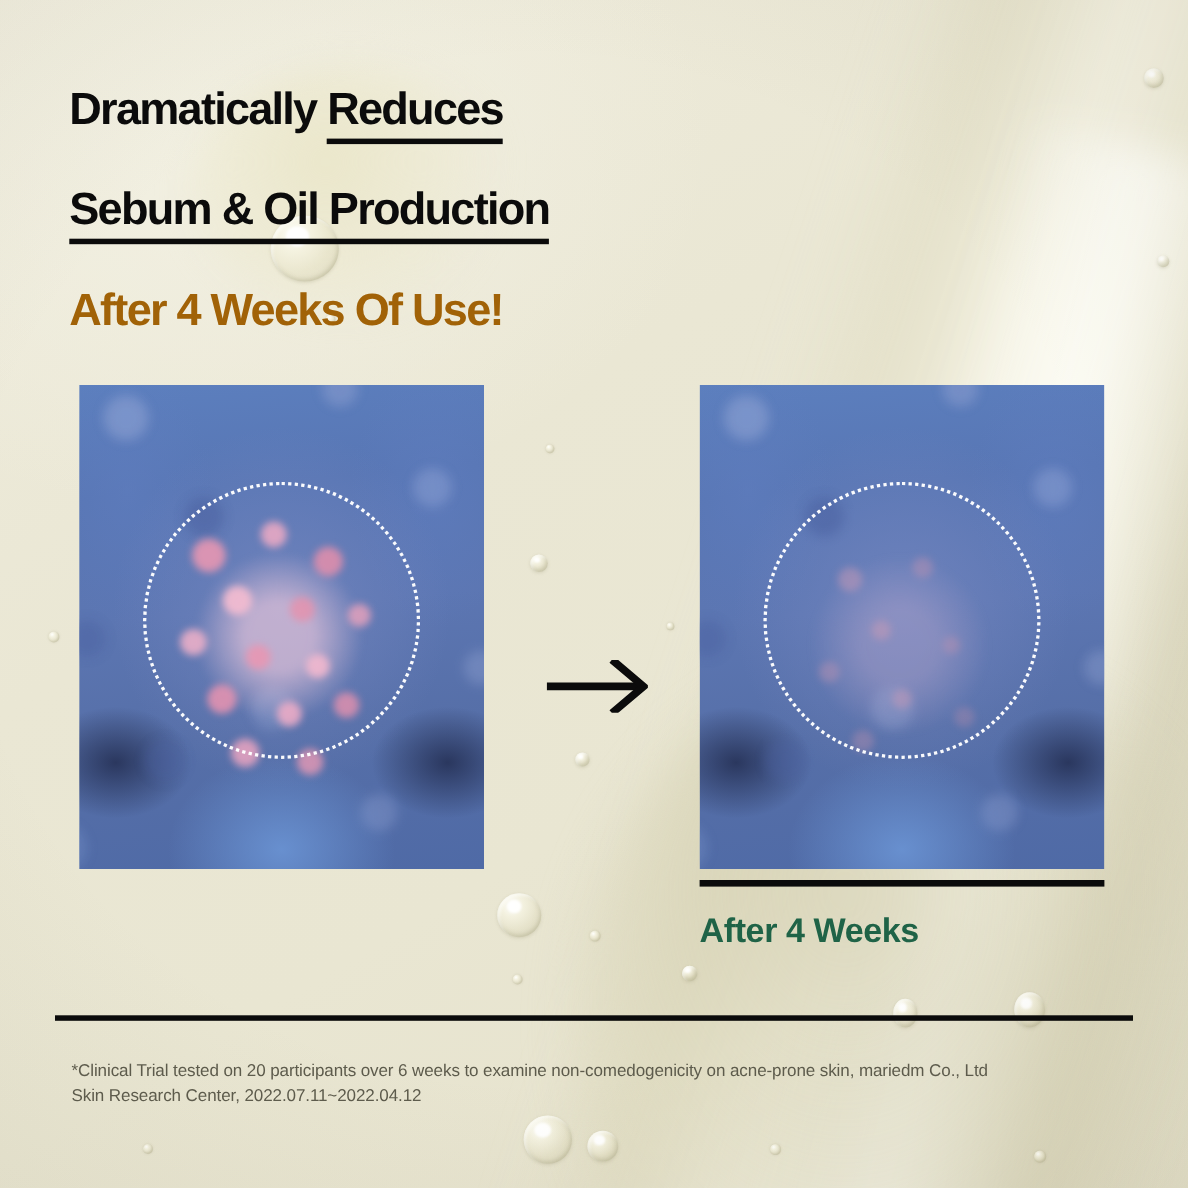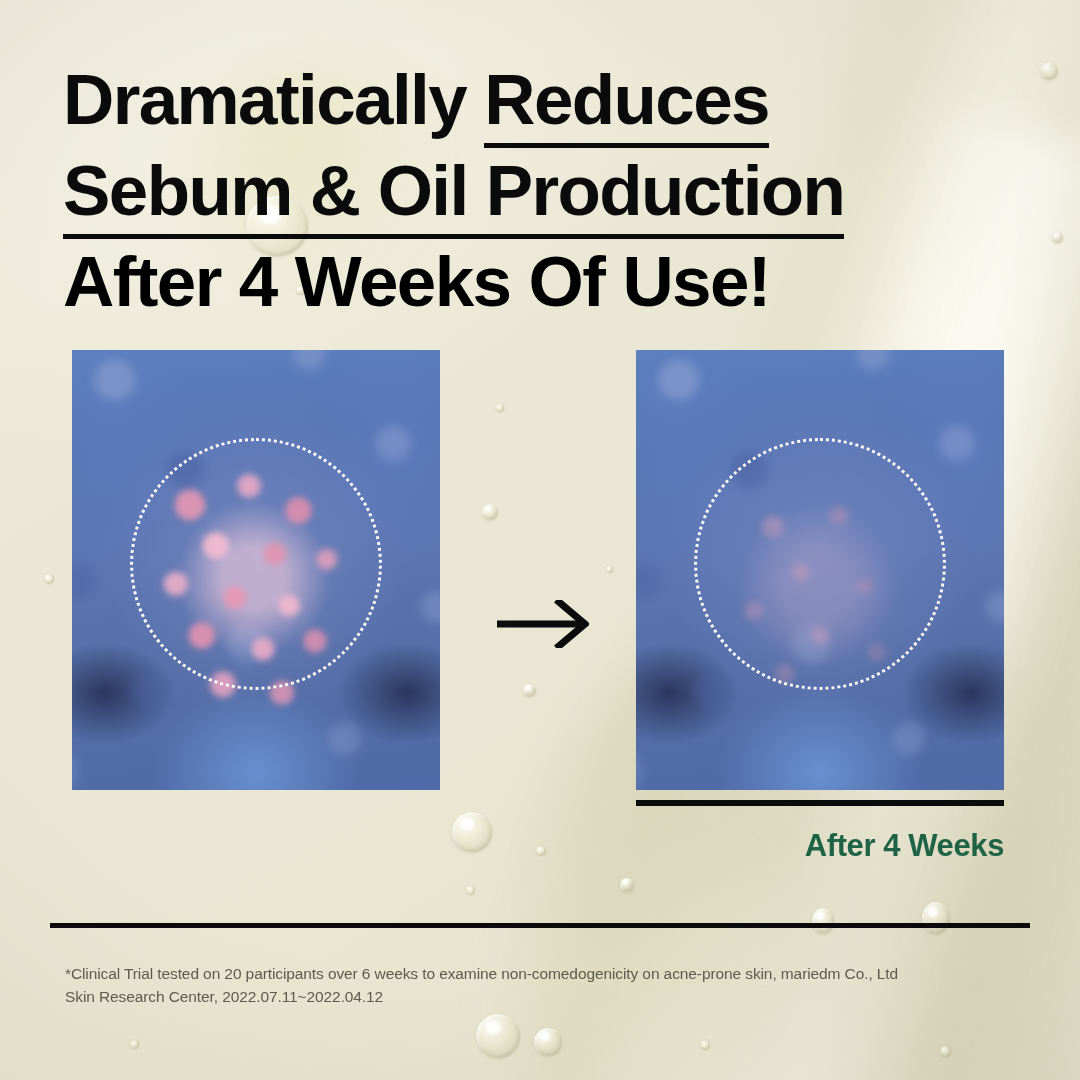--- a/index.html
+++ b/index.html
@@ -120,35 +120,35 @@
   .bubble.tiny::after { display: none; }
 
   
   .headline {
     position: absolute;
     left: 63px;
     top: 62px;
     width: 940px;
   }
   .hl-line {
-    font-size: 71px;
+    font-size: 41px;
     line-height: 75px;
     font-weight: 700;
     letter-spacing: -1.6px;
     color: #0b0b0b;
     white-space: nowrap;
   }
   .hl-line .uline {
     border-bottom: 5px solid #0b0b0b;
     padding-bottom: 4px;
   }
   .hl-line-2 { margin-top: 16px; }
   .hl-line-3 {
     margin-top: 16px;
-    color: #000000;
+    color: #a16207;
   }
 
   
   .panels {
     position: absolute;
     left: 72px;
     top: 350px;
     width: 932px;
     height: 440px;
   }
@@ -262,21 +262,21 @@
     height: 6px;
     background: #0b0b0b;
   }
   .caption-text {
     margin-top: 22px;
     font-size: 31px;
     font-weight: 700;
     letter-spacing: -0.4px;
     color: #0b0b0b;
   }
-  .caption-text.green { color: #1f6347; text-align: right; }
+  .caption-text.green { color: #1f6347; }
 
   
   .arrow {
     position: absolute;
     left: 497px;
     top: 600px;
     width: 92px;
     height: 48px;
   }
 

